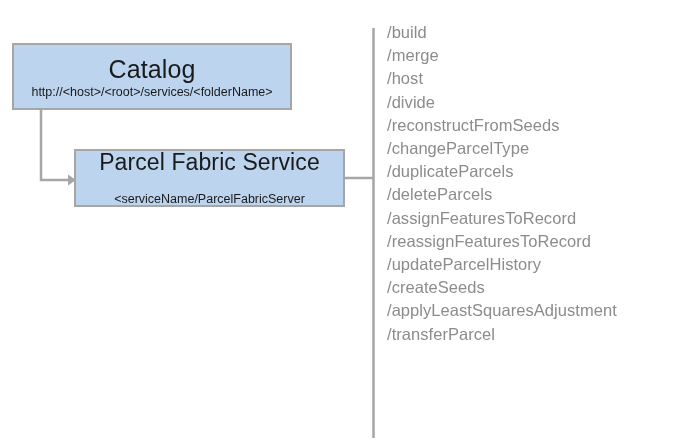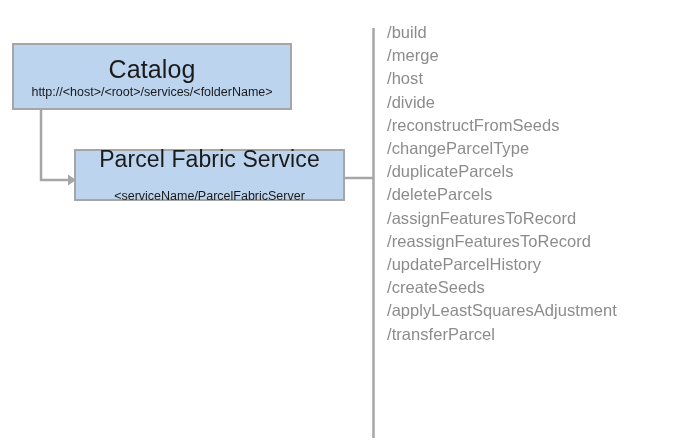--- a/index.html
+++ b/index.html
@@ -55,21 +55,21 @@
     height: 67px;
     padding-top: 2px;
   }
   #catalog-node .node-title { font-size: 25px; }
   #catalog-node .node-subtitle { font-size: 12.5px; margin-top: 4px; }
 
   #service-node {
     left: 74px;
     top: 149px;
     width: 271px;
-    height: 52px;
+    height: 58px;
     padding-top: 1px;
   }
   #service-node .node-title { font-size: 23px; }
   #service-node .node-subtitle { font-size: 12.5px; margin-top: 19px; }
 
   
   #connectors {
     position: absolute;
     left: 0;
     top: 0;

